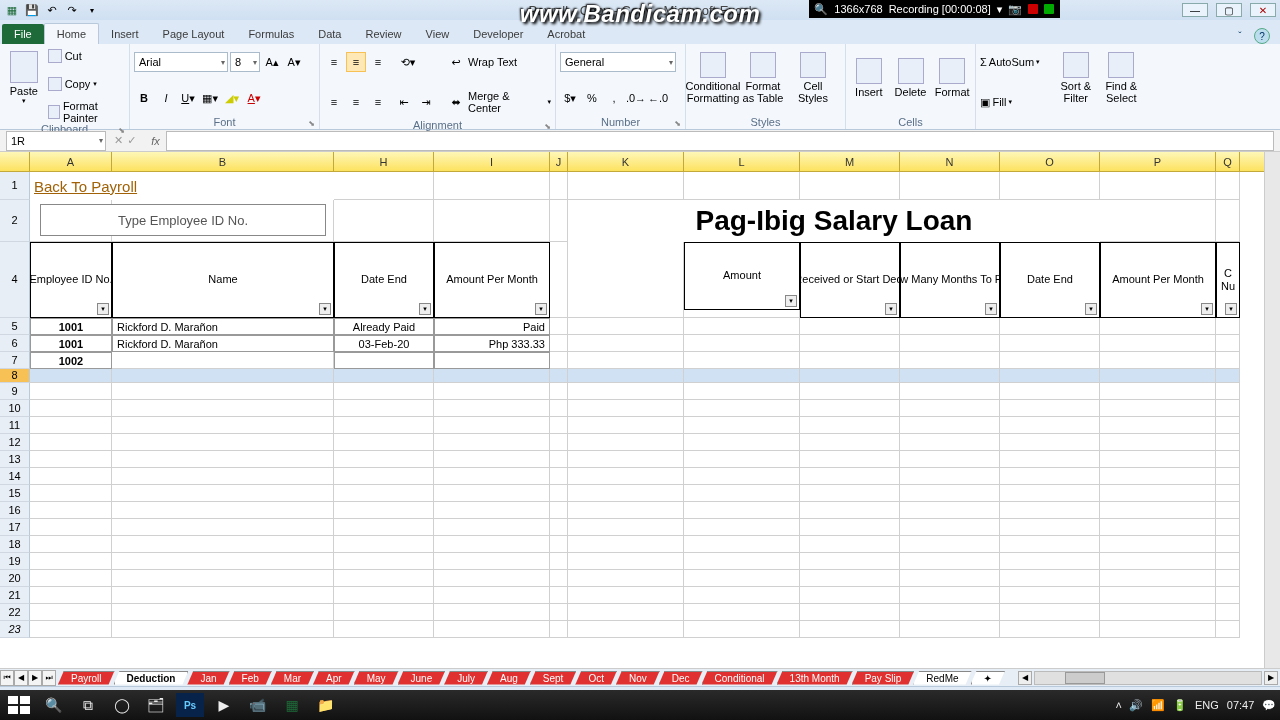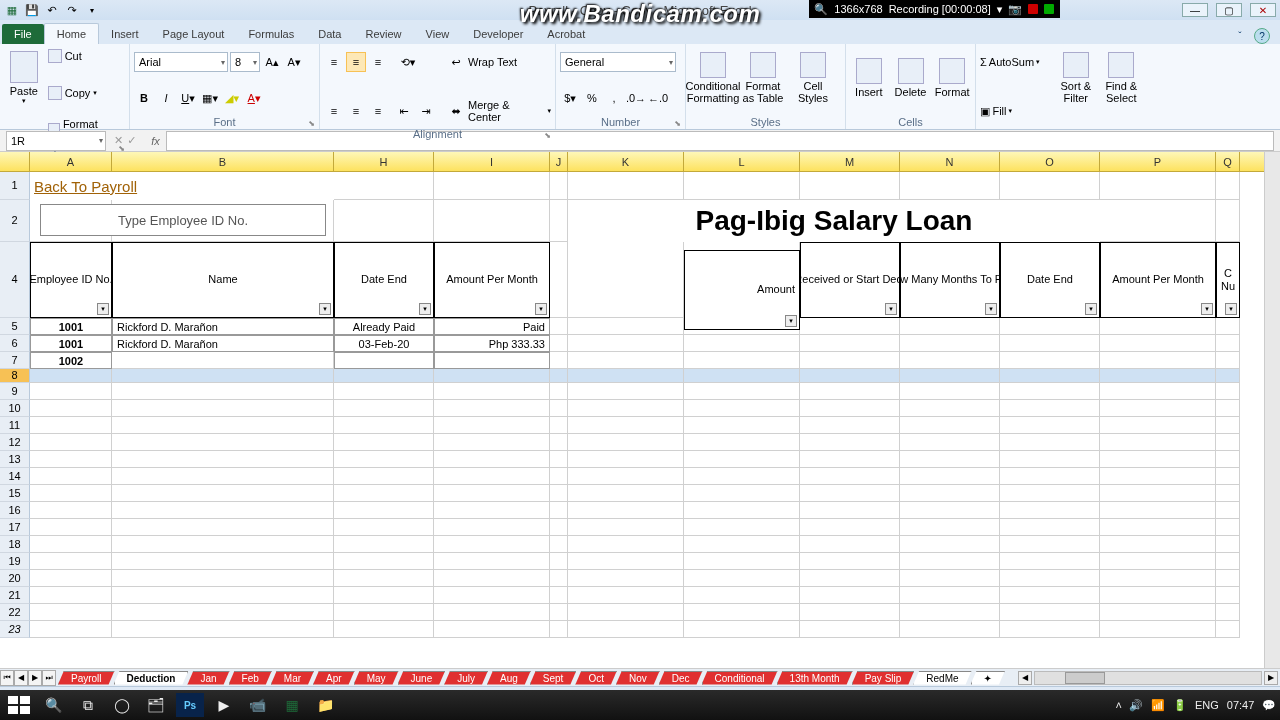--- a/index.html
+++ b/index.html
@@ -32,21 +32,21 @@
 .group { border-right: 1px solid #d3dfeb; display: flex; flex-direction: column; justify-content: space-between; padding: 2px 4px 0 4px; }
 .group .content { display: flex; align-items: flex-start; gap: 4px; flex: 1; }
 .group .label { text-align: center; font-size: 10px; color: #5a6f88; padding: 1px 0; position: relative; }
 .group .label .dlg { position: absolute; right: 0; bottom: 1px; font-size: 8px; color: #888; }
 .bigbtn { display: flex; flex-direction: column; align-items: center; justify-content: center; width: 46px; height: 64px; cursor: pointer; font-size: 10px; text-align: center; line-height: 1.1; }
 .bigbtn .bi { width: 26px; height: 26px; border: 1px solid #aac; background: #e8eff8; margin-bottom: 2px; }
 .smallrow { display: flex; align-items: center; gap: 2px; height: 32px; }
 .smallbtn { width: 20px; height: 20px; border: 1px solid transparent; display: inline-flex; align-items: center; justify-content: center; cursor: pointer; font-size: 11px; }
 .combo { height: 20px; border: 1px solid #abc; background: #fff; padding: 0 14px 0 4px; position: relative; display: inline-flex; align-items: center; font-size: 11px; }
 .combo::after { content: "▾"; position: absolute; right: 2px; font-size: 8px; color: #666; }
-.stack { display: flex; flex-direction: column; gap: 17px; }
+.stack { display: flex; flex-direction: column; gap: 8px; }
 
 
 .clip-left .bi { width: 28px; height: 32px; }
 .clip-right .row { display: flex; align-items: center; gap: 3px; font-size: 11px; cursor: pointer; height: 20px; }
 .clip-right .row .ci { width: 14px; height: 14px; border: 1px solid #aac; background: #e8eff8; }
 
 
 .fbar { height: 22px; display: flex; align-items: center; border-bottom: 1px solid #ccc; background: #f2f2f2; }
 .namebox { width: 100px; height: 20px; border: 1px solid #bbb; background: #fff; margin-left: 6px; padding: 0 4px; display: flex; align-items: center; position: relative; }
 .namebox::after { content: "▾"; position: absolute; right: 2px; font-size: 8px; color: #666; }
@@ -641,21 +641,21 @@
         <span class="fd">▾</span>
       </div>
       <div class="cell hdr" style="left: 334px; top: 70px; width: 100px; height: 76px;">
         <span>Date End</span>
         <span class="fd">▾</span>
       </div>
       <div class="cell hdr" style="left: 434px; top: 70px; width: 116px; height: 76px;">
         <span>Amount Per Month</span>
         <span class="fd">▾</span>
       </div>
-      <div class="cell hdr" style="left: 684px; top: 78px; width: 116px; height: 80px; align-items: flex-end;">
+      <div class="cell hdr" style="left: 684px; top: 70px; width: 116px; height: 68px;">
         <span>Amount</span>
         <span class="fd">▾</span>
       </div>
       <div class="cell hdr" style="left: 800px; top: 70px; width: 100px; height: 76px;">
         <span>Date Received or Start Deduction</span>
         <span class="fd">▾</span>
       </div>
       <div class="cell hdr" style="left: 900px; top: 70px; width: 100px; height: 76px;">
         <span>How Many Months To Pay</span>
         <span class="fd">▾</span>

